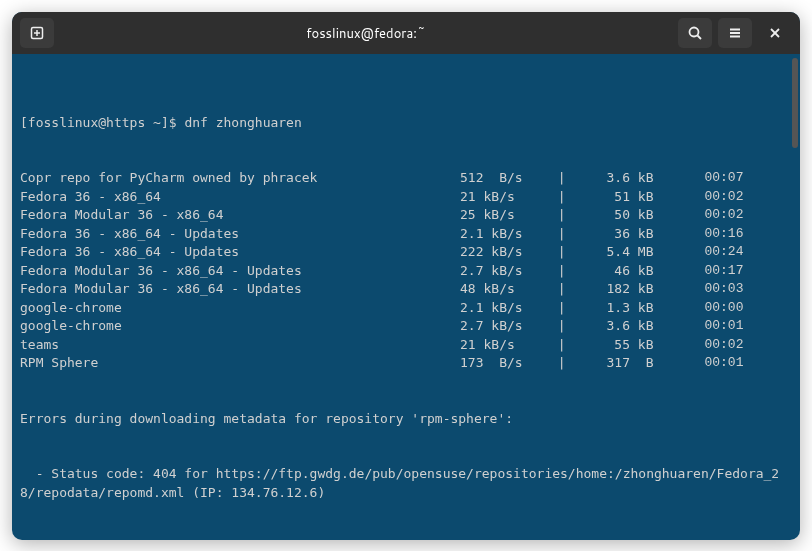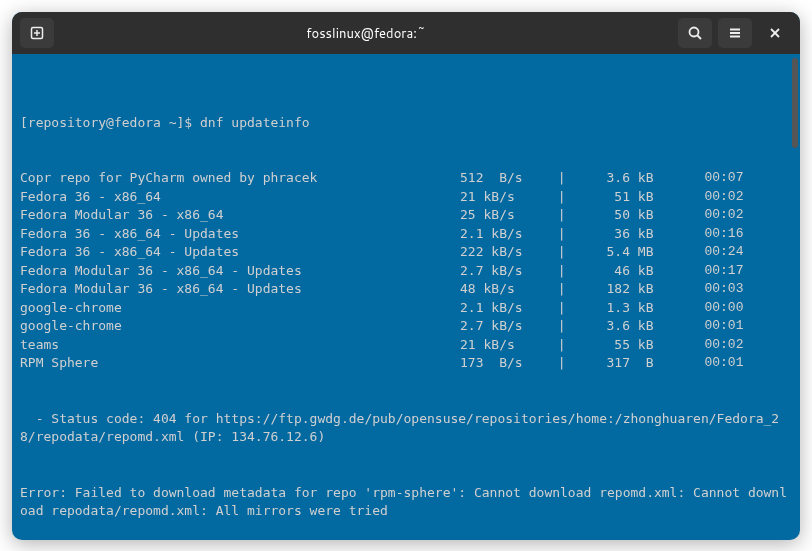--- a/index.html
+++ b/index.html
@@ -5,21 +5,21 @@
     * { margin: 0; padding: 0; box-sizing: border-box; }
     body {
       background: #fff;
       display: flex;
       justify-content: center;
       padding: 12px;
       font-family: 'DejaVu Sans Mono', 'Liberation Mono', Consolas, monospace;
     }
     .window {
       width: 788px;
-      background: #0369a1;
+      background: #0c4a6e;
       border-radius: 10px;
       overflow: hidden;
       box-shadow: 0 4px 20px rgba(0,0,0,0.3);
     }
     .titlebar {
       height: 42px;
       background: #2f2f2f;
       display: flex;
       align-items: center;
       padding: 0 8px;
@@ -112,19 +112,20 @@
       <div class="tb-btn close">
         <svg viewBox="0 0 16 16" fill="none" stroke="#eee" stroke-width="1.8">
             <line x1="4" y1="4" x2="12" y2="12"></line>
             <line x1="12" y1="4" x2="4" y2="12"></line>
           </svg>
       </div>
     </div>
   </div>
   <div class="terminal">
     <div class="scrollbar"></div>
-    <div><span class="prompt-user">[repository@fedora ~]$ </span><span class="cmd">dnf updateinfo</span></div>
+    <div><span class="prompt-user">[fosslinux@https ~]$ </span><span class="cmd">dnf zhonghuaren</span></div>
     <div id="repos1"><div class="row"><span class="repo">Copr repo for PyCharm owned by phracek</span><span class="speed">512  B/s</span><span class="sep"> | </span><span class="size">3.6 kB</span><span class="time">00:07</span></div><div class="row"><span class="repo">Fedora 36 - x86_64</span><span class="speed">21 kB/s</span><span class="sep"> | </span><span class="size">51 kB</span><span class="time">00:02</span></div><div class="row"><span class="repo">Fedora Modular 36 - x86_64</span><span class="speed">25 kB/s</span><span class="sep"> | </span><span class="size">50 kB</span><span class="time">00:02</span></div><div class="row"><span class="repo">Fedora 36 - x86_64 - Updates</span><span class="speed">2.1 kB/s</span><span class="sep"> | </span><span class="size">36 kB</span><span class="time">00:16</span></div><div class="row"><span class="repo">Fedora 36 - x86_64 - Updates</span><span class="speed">222 kB/s</span><span class="sep"> | </span><span class="size">5.4 MB</span><span class="time">00:24</span></div><div class="row"><span class="repo">Fedora Modular 36 - x86_64 - Updates</span><span class="speed">2.7 kB/s</span><span class="sep"> | </span><span class="size">46 kB</span><span class="time">00:17</span></div><div class="row"><span class="repo">Fedora Modular 36 - x86_64 - Updates</span><span class="speed">48 kB/s</span><span class="sep"> | </span><span class="size">182 kB</span><span class="time">00:03</span></div><div class="row"><span class="repo">google-chrome</span><span class="speed">2.1 kB/s</span><span class="sep"> | </span><span class="size">1.3 kB</span><span class="time">00:00</span></div><div class="row"><span class="repo">google-chrome</span><span class="speed">2.7 kB/s</span><span class="sep"> | </span><span class="size">3.6 kB</span><span class="time">00:01</span></div><div class="row"><span class="repo">teams</span><span class="speed">21 kB/s</span><span class="sep"> | </span><span class="size">55 kB</span><span class="time">00:02</span></div><div class="row"><span class="repo">RPM Sphere</span><span class="speed">173  B/s</span><span class="sep"> | </span><span class="size">317  B</span><span class="time">00:01</span></div></div>
+    <div class="err-line">Errors during downloading metadata for repository 'rpm-sphere':</div>
     <div class="err-line">  - Status code: 404 for https://ftp.gwdg.de/pub/opensuse/repositories/home:/zhonghuaren/Fedora_28/repodata/repomd.xml (IP: 134.76.12.6)</div>
     <div class="err-line">Error: Failed to download metadata for repo 'rpm-sphere': Cannot download repomd.xml: Cannot download repodata/repomd.xml: All mirrors were tried</div>
     
   </div>
 </div>
 
 </body></html>

